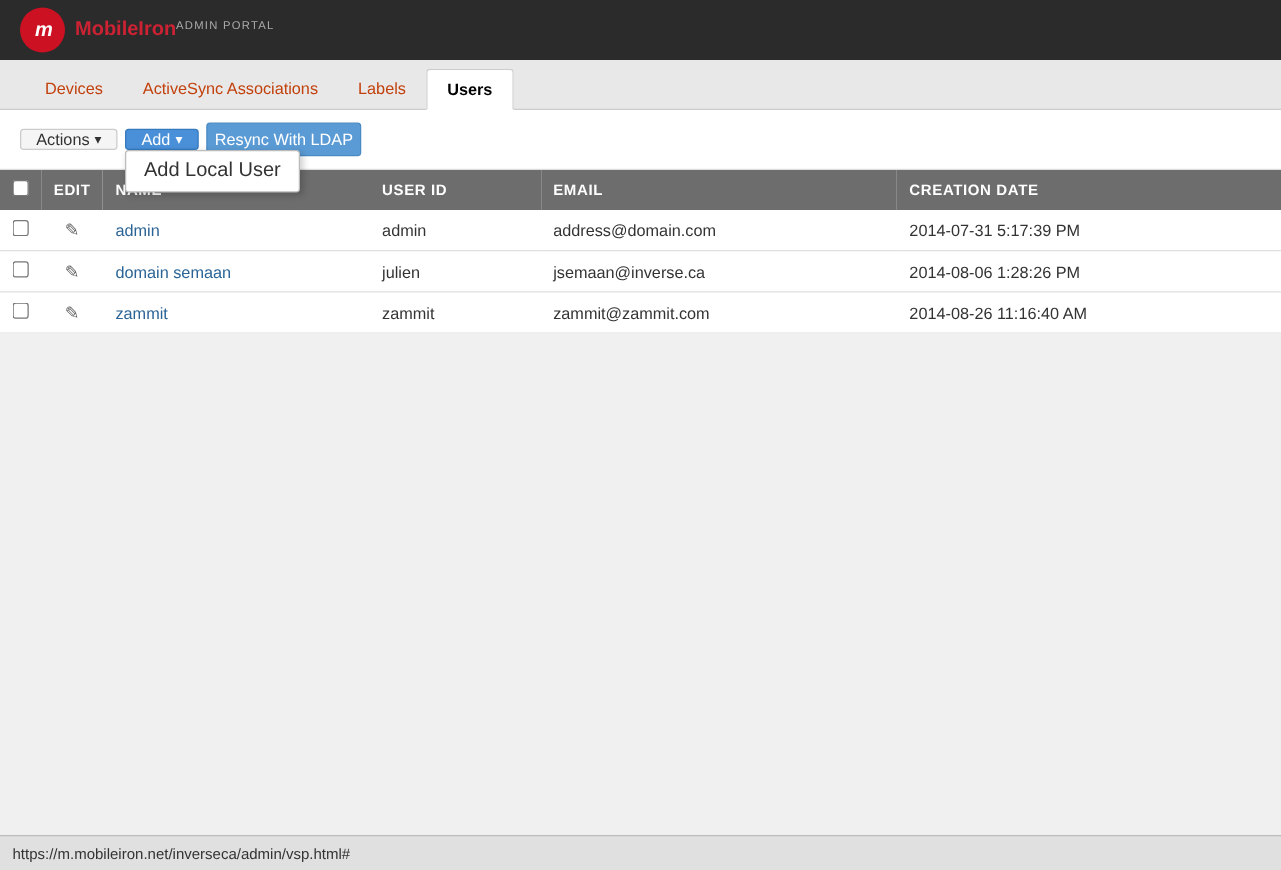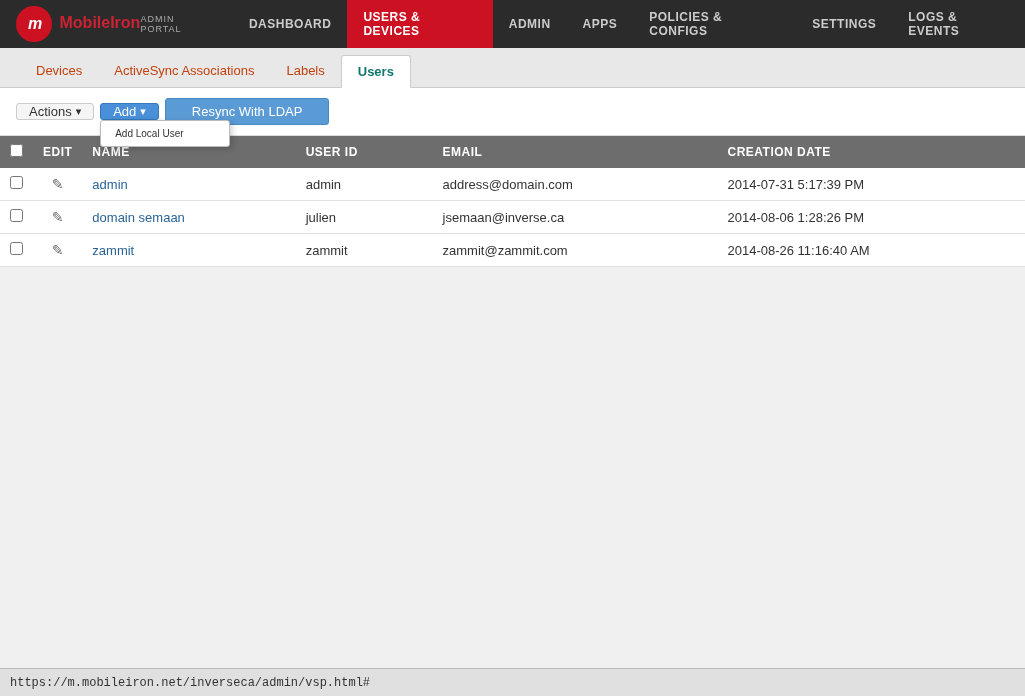--- a/index.html
+++ b/index.html
@@ -83,21 +83,21 @@
       font-size: 13px;
       cursor: pointer;
       text-decoration: none;
       border-bottom: 2px solid transparent;
       margin-bottom: -1px;
     }
     .sub-nav-item.active {
       background: white;
       border: 1px solid #ccc;
       border-bottom: 1px solid white;
-      color: #0f766e;
+      color: #000000;
       font-weight: bold;
       border-radius: 3px 3px 0 0;
     }
 
     
     .toolbar {
       background: white;
       padding: 10px 16px;
       display: flex;
       align-items: center;
@@ -125,21 +125,21 @@
       color: white;
     }
     .btn-caret::after {
       content: '▾';
       font-size: 11px;
     }
     .btn-resync {
       background: #5b9bd5;
       border-color: #4a8ac4;
       color: white;
-      padding: 5px 26px;
+      padding: 5px 6px;
     }
 
     
     .dropdown-wrapper {
       position: relative;
     }
     .dropdown-menu {
       position: absolute;
       top: 100%;
       left: 0;
@@ -147,21 +147,21 @@
       border: 1px solid #bbb;
       border-radius: 3px;
       z-index: 100;
       min-width: 130px;
       box-shadow: 2px 2px 6px rgba(0,0,0,0.2);
     }
     .dropdown-item {
       padding: 7px 14px;
       cursor: pointer;
       color: #333;
-      font-size: 10px;
+      font-size: 16px;
       white-space: nowrap;
     }
 
     
     .table-container {
       background: white;
       overflow: auto;
     }
     table {
       width: 100%;
@@ -219,21 +219,20 @@
       left: 0;
       right: 0;
       background: #e0e0e0;
       border-top: 1px solid #bbb;
       height: 28px;
       display: flex;
       align-items: center;
       padding: 0 10px;
       font-size: 12px;
       color: #333;
-      font-family: Liberation Mono, monospace;
     }
     .status-url {
       color: #333;
     }
   </style>
 </head>
 <body>
 
 <nav>
   <div class="top-nav">
@@ -243,29 +242,20 @@
           <circle cx="11" cy="11" r="11" fill="#cc1122"></circle>
           <text x="5" y="16" font-size="16" fill="white" font-style="italic" font-weight="bold" font-family="Arial">m</text>
         </svg>
       </div>
       <div class="logo-text">
         <div class="logo-text-main">
           <span>Mobile</span><span style="color:#cc2233">Iron</span>
         </div>
         <div class="logo-text-sub">ADMIN PORTAL</div>
       </div>
-    </div>
-    <div class="nav-items">
-      <a class="nav-item">DASHBOARD</a>
-      <a class="nav-item active">USERS &amp; DEVICES</a>
-      <a class="nav-item">ADMIN</a>
-      <a class="nav-item">APPS</a>
-      <a class="nav-item">POLICIES &amp; CONFIGS</a>
-      <a class="nav-item">SETTINGS</a>
-      <a class="nav-item">LOGS &amp; EVENTS</a>
     </div>
   </div>
 </nav>
 
 <div class="sub-nav">
   <a class="sub-nav-item">Devices</a>
   <a class="sub-nav-item">ActiveSync Associations</a>
   <a class="sub-nav-item">Labels</a>
   <a class="sub-nav-item active">Users</a>
 </div>

